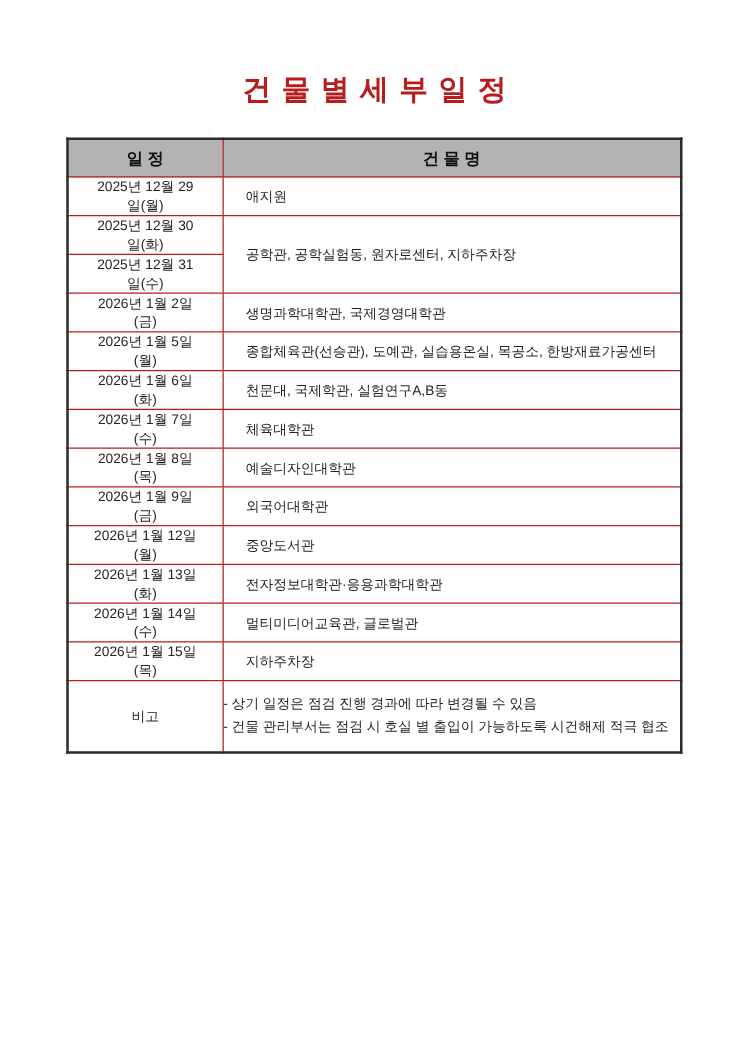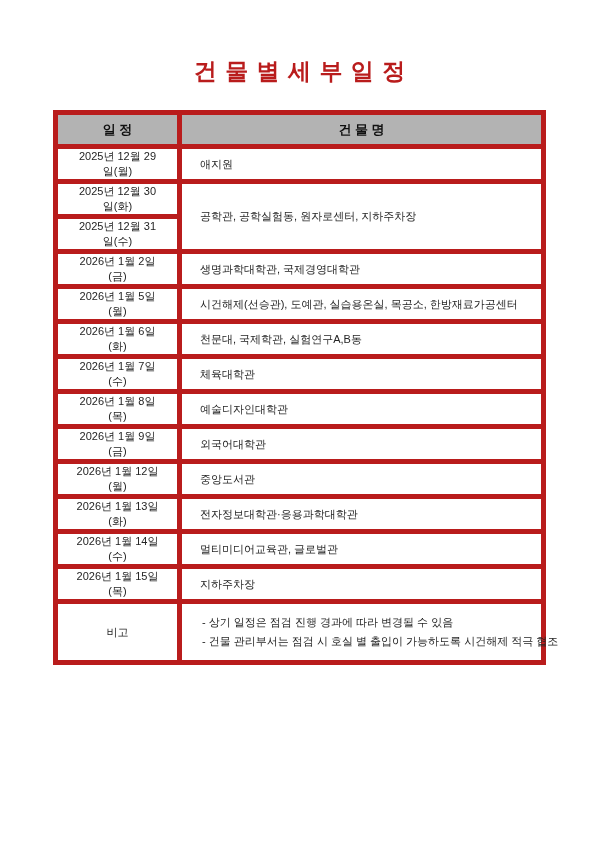--- a/index.html
+++ b/index.html
@@ -31,21 +31,21 @@
     left: 53px;
     top: 110px;
     width: 493px;
     border-collapse: collapse;
     table-layout: fixed;
     border: 2px solid #2b2b2b;
   }
   table.schedule col.c-date { width: 124px; }
   table.schedule th,
   table.schedule td {
-    border: 5px solid #b91c1c;
+    border: 1px solid #b91c1c;
     color: #242424;
     font-size: 11px;
     vertical-align: middle;
     margin-left: 28px;
   }
   table.schedule th {
     background: #b3b3b3;
     height: 27px;
     font-size: 13px;
     font-weight: bold;
@@ -61,21 +61,21 @@
   td.building-cell {
     text-align: left;
     padding: 3px 18px;
   }
   td.note-label-cell {
     text-align: center;
     height: 54px;
   }
   td.note-cell {
     text-align: left;
-    padding: 5px 20px;
+    padding: 5px 0;
   }
   .note-line {
     line-height: 1.75;
     white-space: nowrap;
   }
 </style>
 </head>
 <body>
 
 <div class="doc-title">건 물 별 세 부 일 정</div>
@@ -103,21 +103,21 @@
       </tr>
       <tr>
         <td class="date-cell">2025년 12월 31일(수)</td>
       </tr>
       <tr>
         <td class="date-cell">2026년 1월 2일(금)</td>
         <td class="building-cell">생명과학대학관, 국제경영대학관</td>
       </tr>
       <tr>
         <td class="date-cell">2026년 1월 5일(월)</td>
-        <td class="building-cell">시건해제(선승관), 도예관, 실습용온실, 목공소, 한방재료가공센터</td>
+        <td class="building-cell">종합체육관(선승관), 도예관, 실습용온실, 목공소, 한방재료가공센터</td>
       </tr>
       <tr>
         <td class="date-cell">2026년 1월 6일(화)</td>
         <td class="building-cell">천문대, 국제학관, 실험연구A,B동</td>
       </tr>
       <tr>
         <td class="date-cell">2026년 1월 7일(수)</td>
         <td class="building-cell">체육대학관</td>
       </tr>
       <tr>

